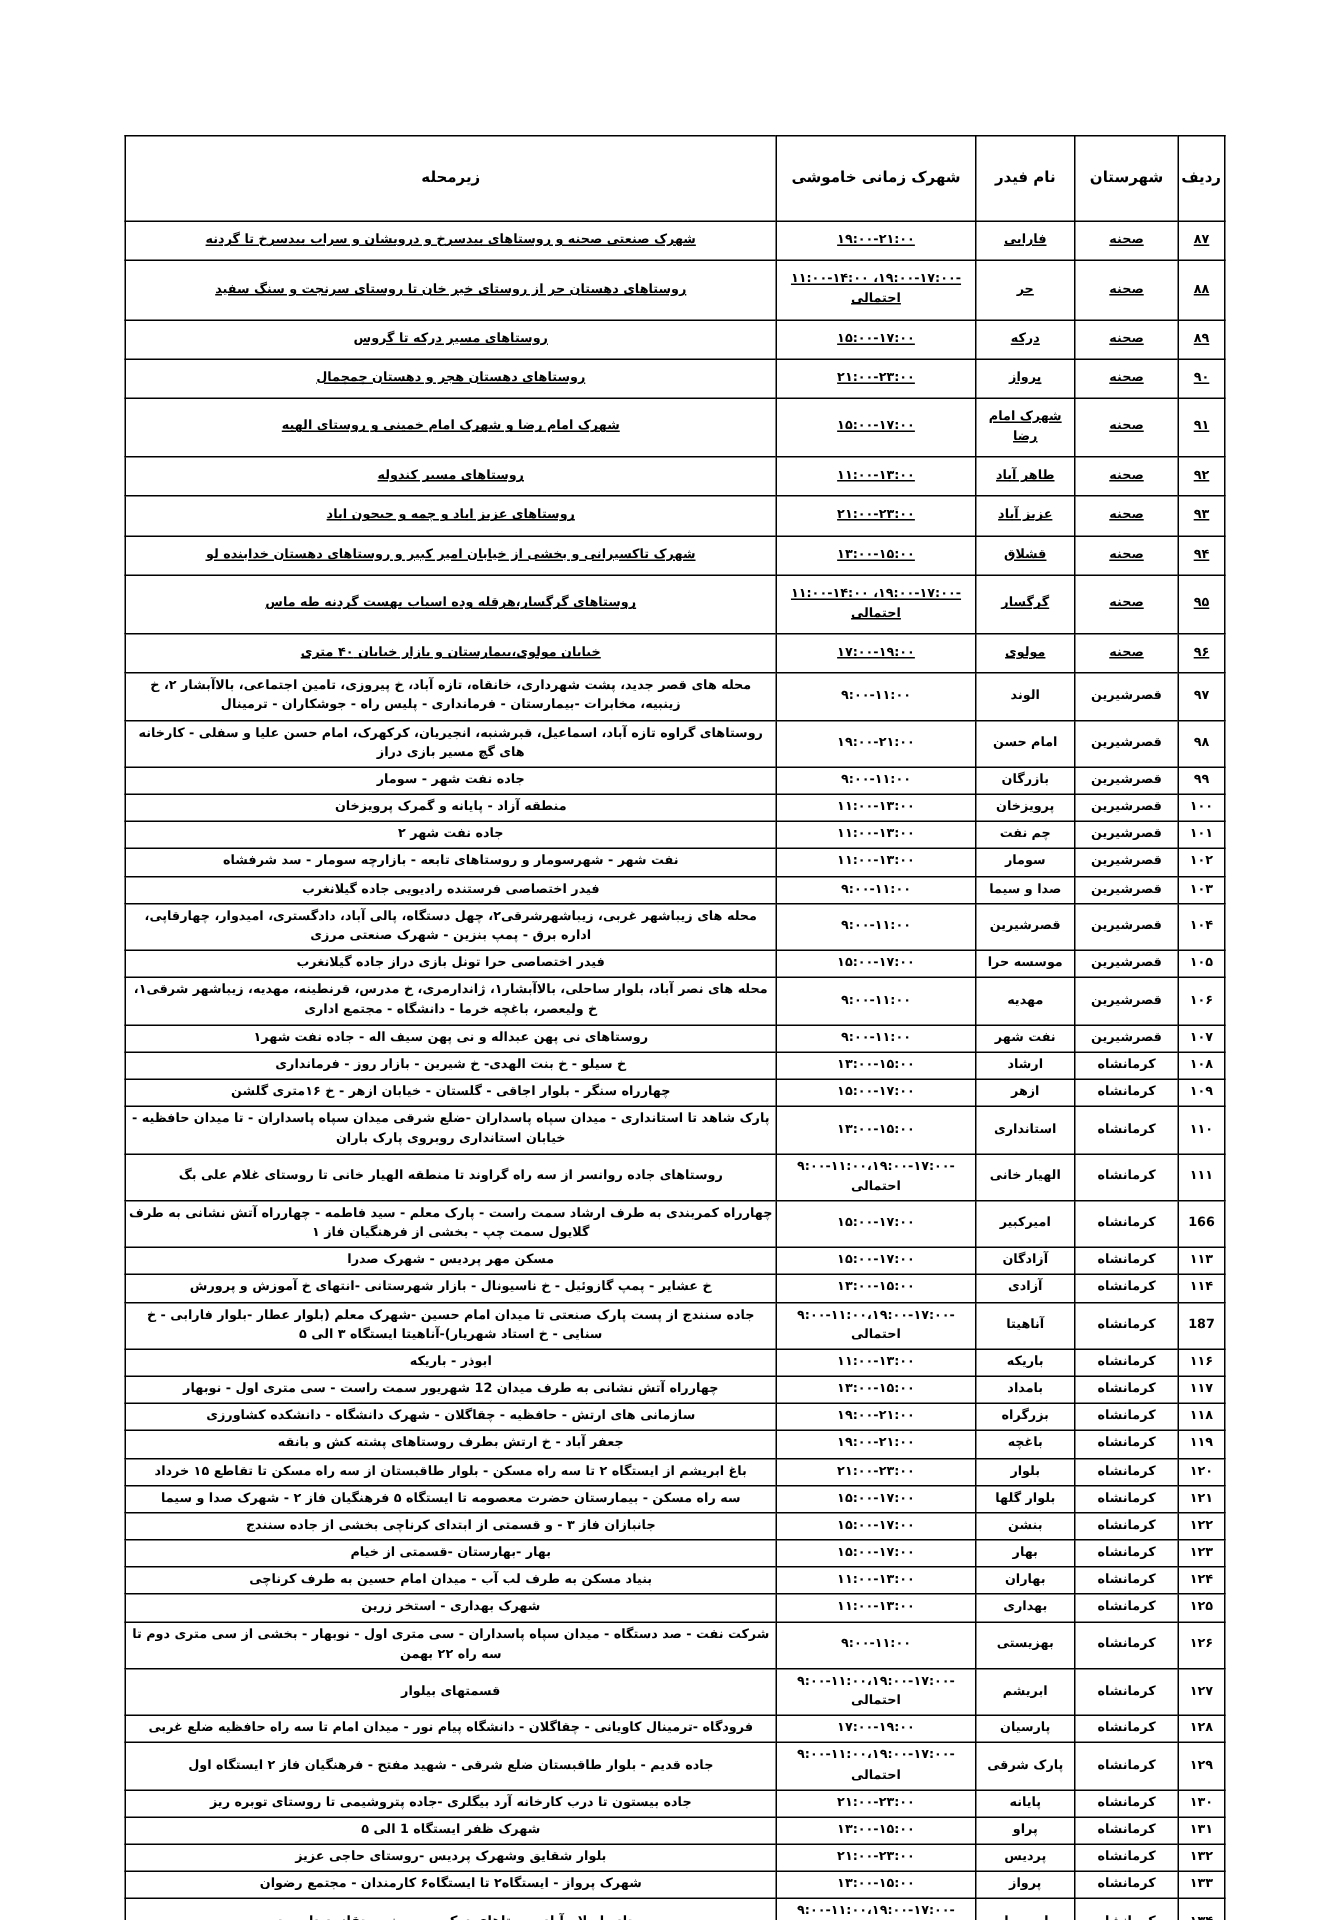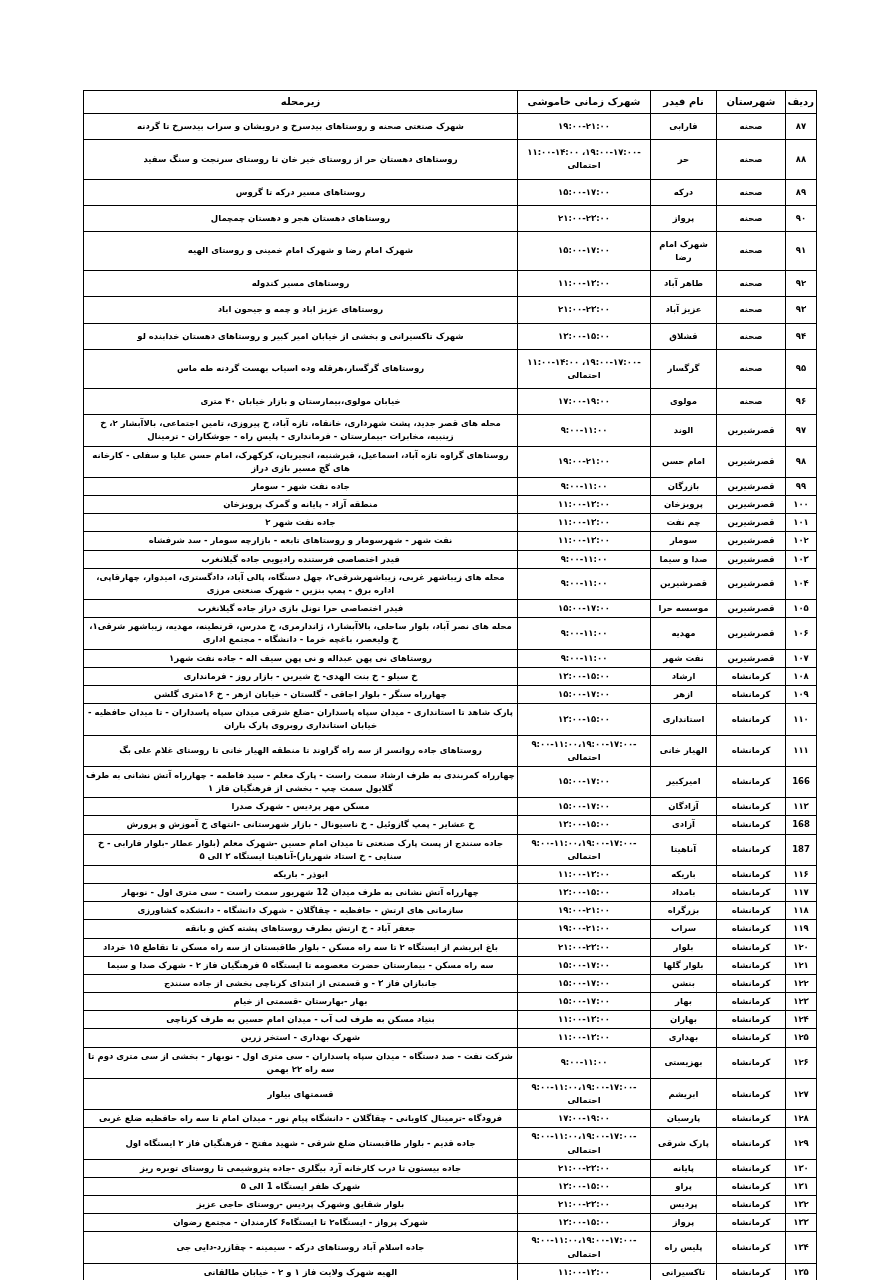--- a/index.html
+++ b/index.html
@@ -11,31 +11,31 @@
   }
   table.outage th, table.outage td{
     border:1px solid #000;
     font-weight:bold;
     text-align:center;
     vertical-align:middle;
     overflow:hidden;
   }
   table.outage th{
     font-size:10px;
-    padding:5px 2px;
+    padding:22px 2px;
     line-height:1.2;
   }
   table.outage td{
     font-size:8.5px;
     padding:2px 2px;
     line-height:1.55;
     word-break:break-word;
   }
   
-  table.outage tbody tr:nth-child(-n+10) td{padding-top:6px;padding-bottom:6px;}
+  table.outage tbody tr:nth-child(-n+10) td{padding-top:6px;padding-bottom:6px;text-decoration:underline;}
   td.time{direction:ltr;}
   col.c-row{width:31px;}
   col.c-county{width:69px;}
   col.c-feeder{width:66px;}
   col.c-time{width:133px;}
   col.c-area{width:auto;}
 </style>
 </head>
 <body>
 
@@ -241,21 +241,21 @@
           <td class="area">چهارراه کمربندی به طرف ارشاد سمت راست - پارک معلم - سید فاطمه - چهارراه آتش نشانی به طرف گلایول سمت چپ - بخشی از فرهنگیان فاز ۱</td>
         </tr>
         <tr>
           <td>۱۱۳</td>
           <td>کرمانشاه</td>
           <td>آزادگان</td>
           <td class="time">۱۵:۰۰-۱۷:۰۰</td>
           <td class="area">مسکن مهر پردیس - شهرک صدرا</td>
         </tr>
         <tr>
-          <td>168</td>
+          <td>۱۱۴</td>
           <td>کرمانشاه</td>
           <td>آزادی</td>
           <td class="time">۱۳:۰۰-۱۵:۰۰</td>
           <td class="area">خ عشایر - پمپ گازوئیل - خ ناسیونال - بازار شهرستانی -انتهای خ آموزش و پرورش</td>
         </tr>
         <tr>
           <td>187</td>
           <td>کرمانشاه</td>
           <td>آناهیتا</td>
           <td class="time">۹:۰۰-۱۱:۰۰،۱۹:۰۰-۱۷:۰۰-احتمالی</td>
@@ -278,21 +278,21 @@
         <tr>
           <td>۱۱۸</td>
           <td>کرمانشاه</td>
           <td>بزرگراه</td>
           <td class="time">۱۹:۰۰-۲۱:۰۰</td>
           <td class="area">سازمانی های ارتش - حافظیه - چقاگلان - شهرک دانشگاه - دانشکده کشاورزی</td>
         </tr>
         <tr>
           <td>۱۱۹</td>
           <td>کرمانشاه</td>
-          <td>سراب</td>
+          <td>باغچه</td>
           <td class="time">۱۹:۰۰-۲۱:۰۰</td>
           <td class="area">جعفر آباد - خ ارتش بطرف روستاهای پشته کش و بانقه</td>
         </tr>
         <tr>
           <td>۱۲۰</td>
           <td>کرمانشاه</td>
           <td>بلوار</td>
           <td class="time">۲۱:۰۰-۲۳:۰۰</td>
           <td class="area">باغ ابریشم از ایستگاه ۲ تا سه راه مسکن - بلوار طاقبستان از سه راه مسکن تا تقاطع ۱۵ خرداد</td>
         </tr>

